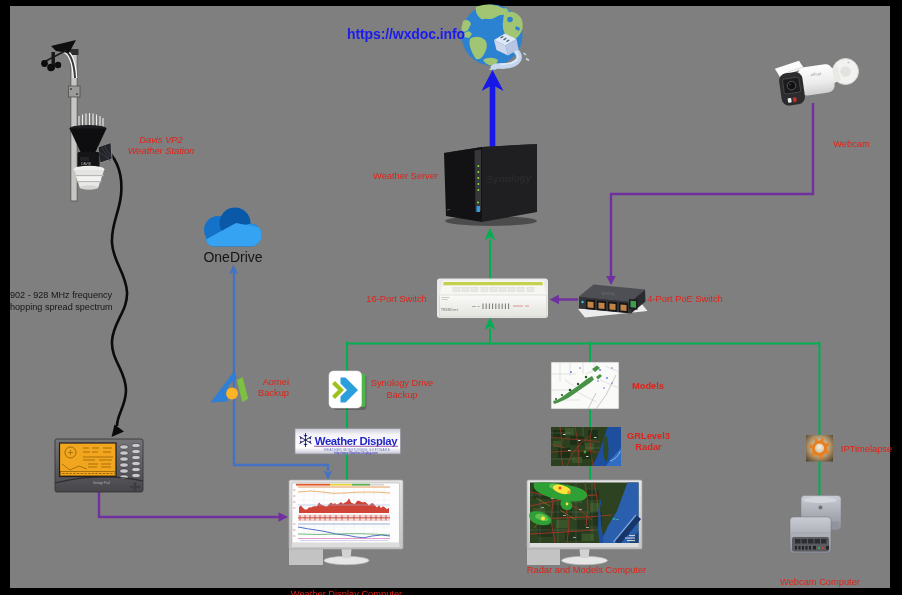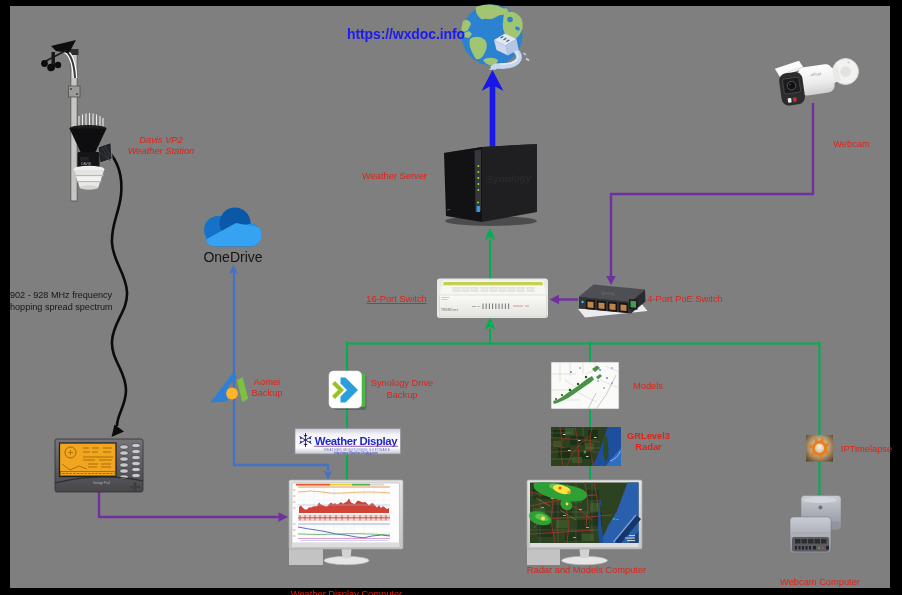--- a/index.html
+++ b/index.html
@@ -537,29 +537,29 @@
         <rect x="813" y="546" width="3" height="3.5"></rect>
  </g>
  <circle cx="819" cy="548" r="1.2" fill="#3f9f4f"></circle>
  <circle cx="823" cy="548" r="1.2" fill="#c04038"></circle>
  <rect x="826" y="546" width="3" height="3.5" fill="#222326"></rect>
 </g>
 </svg>
 
 <div class="lbl" style="left:115px;top:134.5px;width:92px;font-style:italic;">Davis VP2
 Weather Station</div>
-<div class="lbl" style="left:352px;top:171px;width:85px;">Weather Server</div>
-<div class="lbl" style="left:360px;top:293.5px;width:73px;text-decoration:underline;">16-Port Switch</div>
+<div class="lbl" style="left:363px;top:171px;width:85px;">Weather Server</div>
+<div class="lbl" style="left:360px;top:293.5px;width:73px;">16-Port Switch</div>
 <div class="lbl" style="left:645px;top:294px;width:80px;">4-Port PoE Switch</div>
 <div class="lbl" style="left:830px;top:91px;width:43px;margin-top:48px;">Webcam</div>
-<div class="lbl" style="left:245px;top:376.5px;width:44px;line-height:11.6px;">Aomei
+<div class="lbl" style="left:245px;top:376.5px;width:44px;line-height:11.6px;text-align:right;">Aomei
 Backup</div>
 <div class="lbl" style="left:365px;top:378px;width:74px;line-height:11.6px;">Synology Drive
 Backup</div>
-<div class="lbl" style="left:624px;top:381px;width:48px;">Models</div>
+<div class="lbl" style="left:624px;top:381px;width:48px;font-weight:bold;">Models</div>
 <div class="lbl" style="left:618px;top:430.5px;width:61px;line-height:11.8px;font-weight:bold;">GRLevel3
 Radar</div>
 <div class="lbl" style="left:838px;top:444px;width:57px;">IPTimelapse</div>
 <div class="lbl" style="left:286px;top:577px;width:121px;margin-top:12px;">Weather Display Computer</div>
 <div class="lbl" style="left:521px;top:565px;width:131px;">Radar and Models Computer</div>
 <div class="lbl" style="left:769px;top:577px;width:102px;">Webcam Computer</div>
 <div class="lbl" style="left:347px;top:29px;width:108px;color:#1b1bf0;font-weight:bold;font-size:14px;letter-spacing:-0.1px;">https://wxdoc.info</div>
 <div class="lbl" style="left:203px;top:251.5px;width:60px;color:#151515;font-size:14px;">OneDrive</div>
 <div class="lbl" style="left:10px;top:290px;width:115px;color:#161616;font-size:9.1px;line-height:11.5px;text-align:left;">902 - 928 MHz frequency
 hopping spread spectrum</div>

